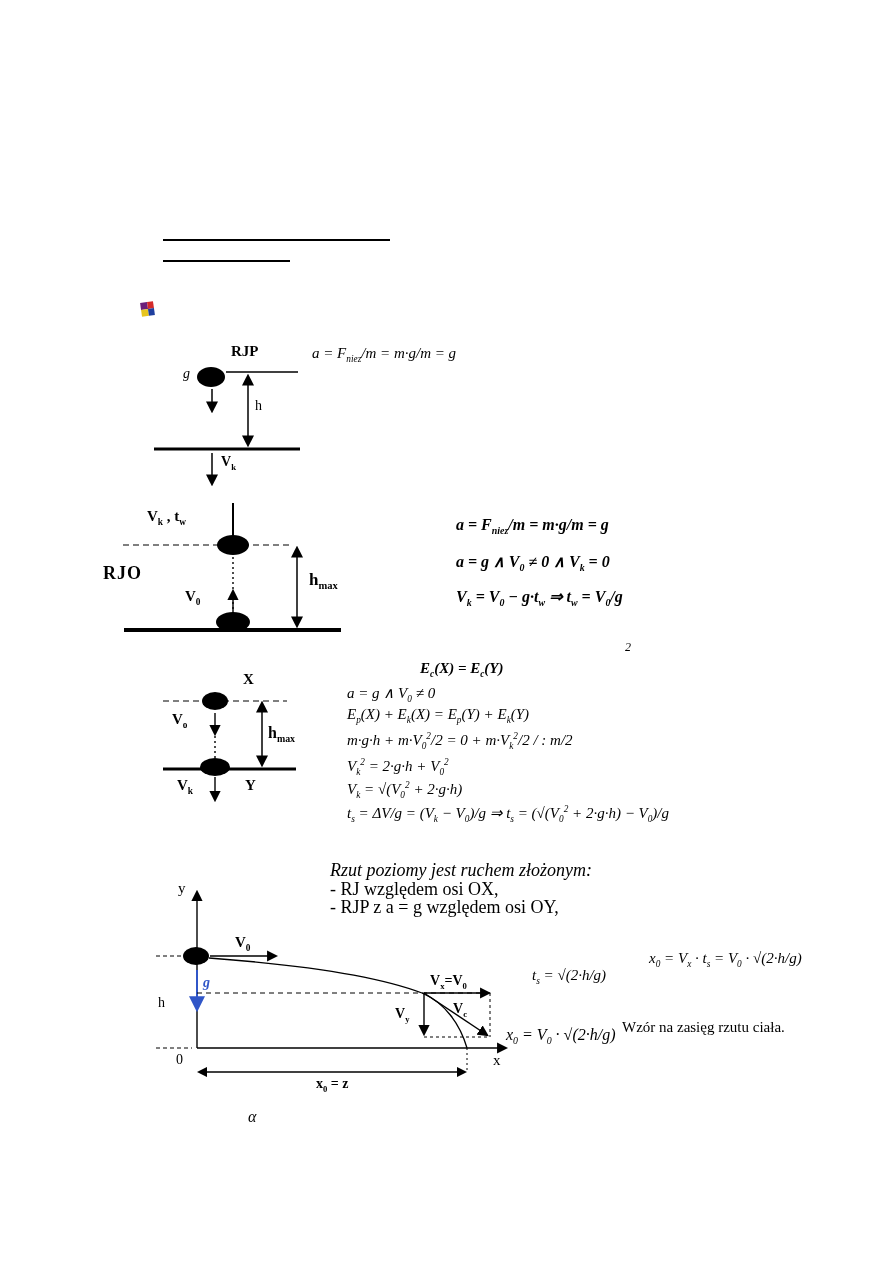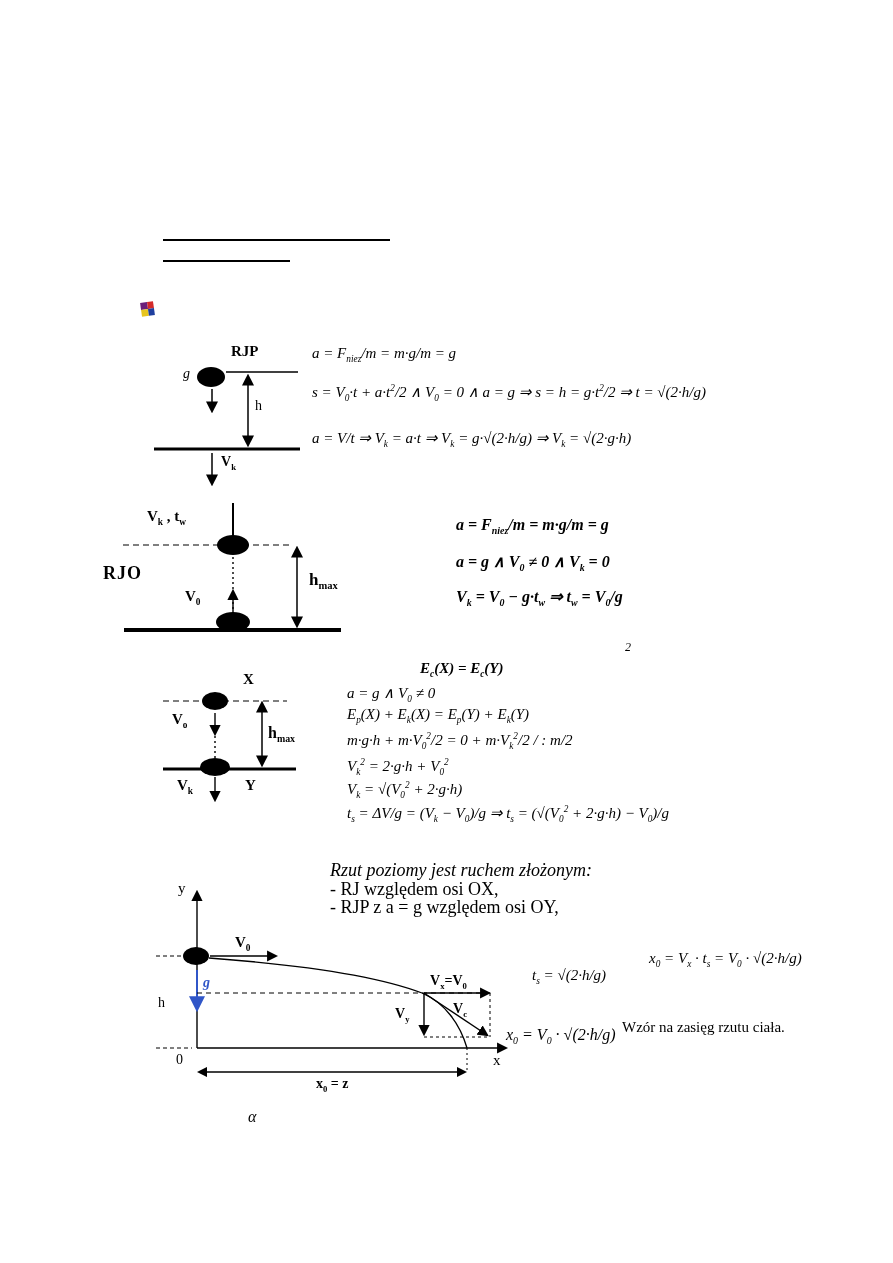--- a/index.html
+++ b/index.html
@@ -75,22 +75,20 @@
       <line x1="16" y1="106" x2="162" y2="106" stroke="#000" stroke-width="3"></line>
       <line x1="74" y1="110" x2="74" y2="141" stroke="#000" stroke-width="1.5" marker-end="url(#ah)"></line>
     </svg>
     <span class="dlabel bold" style="left:93px; top:0px; font-size:15px;">RJP</span>
     <span class="dlabel ital" style="left:45px; top:23px;">g</span>
     <span class="dlabel" style="left:117px; top:55px;">h</span>
     <span class="dlabel bold" style="left:83px; top:111px;">V<sub>k</sub></span>
   </div>
 
   <div class="eq" style="left:312px; top:345px;">a = F<sub>niez</sub>/m = m·g/m = g</div>
-  <div class="eq" style="left:312px; top:383px;">s = V<sub>0</sub>·t + a·t<sup>2</sup>/2  ∧  V<sub>0</sub> = 0  ∧  a = g  ⇒  s = h = g·t<sup>2</sup>/2  ⇒  t = √(2·h/g)</div>
-  <div class="eq" style="left:312px; top:429px;">a = V/t ⇒ V<sub>k</sub> = a·t ⇒ V<sub>k</sub> = g·√(2·h/g) ⇒ V<sub>k</sub> = √(2·g·h)</div>
 
   <div class="diagram" style="left:100px; top:503px; width:280px; height:145px;">
     <svg width="280" height="145">
       <line x1="133" y1="0" x2="133" y2="34" stroke="#000" stroke-width="2"></line>
       <ellipse cx="133" cy="42" rx="16" ry="10" fill="#000"></ellipse>
       <line x1="23" y1="42" x2="193" y2="42" stroke="#000" stroke-width="1.2" stroke-dasharray="6 4"></line>
       <line x1="133" y1="54" x2="133" y2="112" stroke="#000" stroke-width="1.4" stroke-dasharray="2 3"></line>
       <line x1="133" y1="112" x2="133" y2="88" stroke="#000" stroke-width="1.4" marker-end="url(#ah)"></line>
       <ellipse cx="133" cy="119" rx="17" ry="10" fill="#000"></ellipse>
       <line x1="24" y1="127" x2="241" y2="127" stroke="#000" stroke-width="4"></line>

